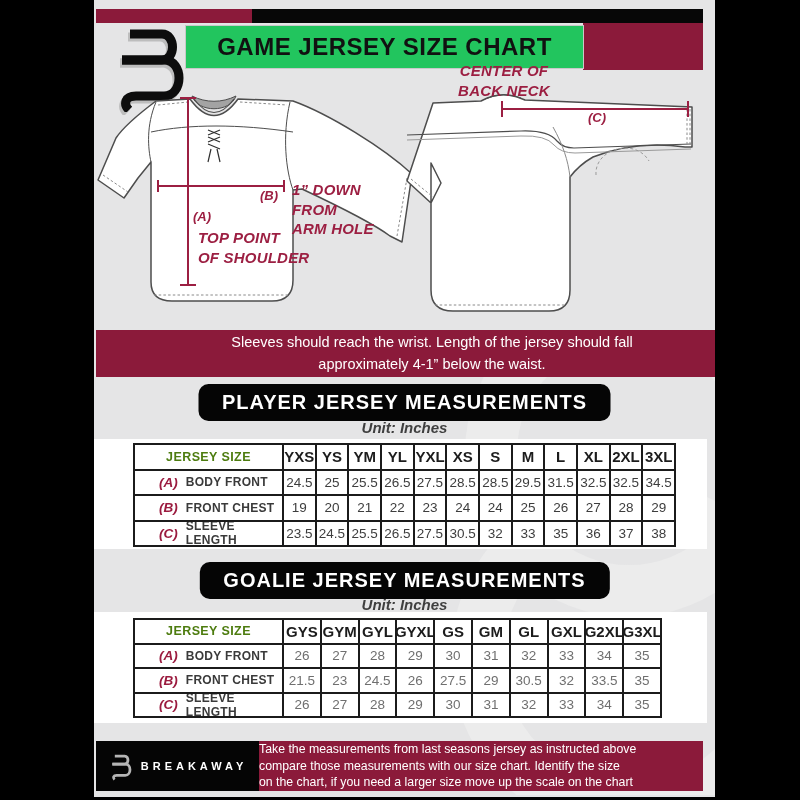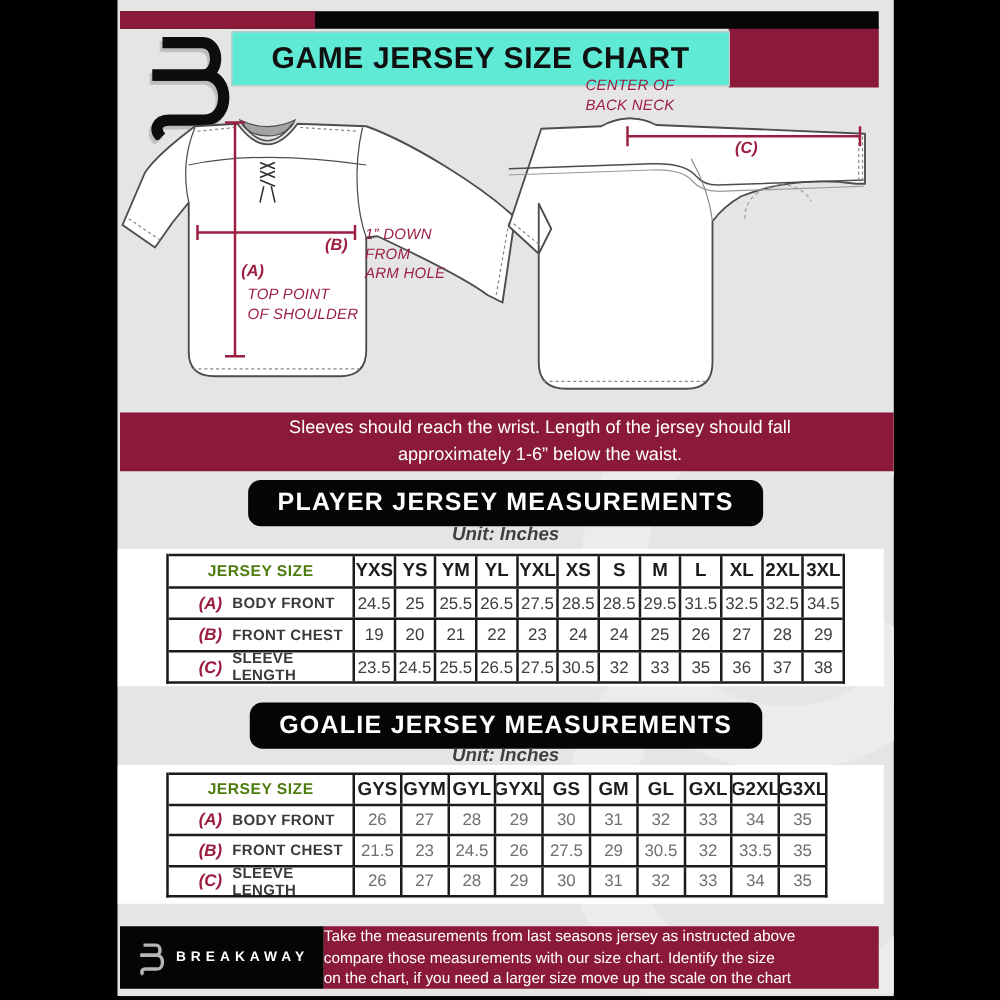--- a/index.html
+++ b/index.html
@@ -10,30 +10,30 @@
   }
   .abs{position:absolute;}
   #page{
     position:absolute;left:94px;top:0;width:621px;height:797px;
     background:#e5e5e6;overflow:hidden;
   }
   
   .topbar{left:2px;top:9px;width:607px;height:14px;background:#070707;z-index:3;}
   .topbar-maroon{left:0;top:0;width:156px;height:14px;background:#8b1a3a;}
   .title-box{
-    left:91px;top:25px;width:397px;height:42px;background:#5eead4;
+    left:91px;top:25px;width:397px;height:42px;background:#22c55e;
     border:1px solid #c9c9c9;display:flex;align-items:center;justify-content:center;
     font-size:24px;font-weight:800;letter-spacing:.5px;color:#111;z-index:3;
   }
   .title-maroon{left:489px;top:22px;width:120px;height:48px;background:#8b1a3a;z-index:2;}
   .logo-top{left:14px;top:20px;z-index:3;filter:drop-shadow(-2px 3px 0 #bdbdbd);}
   
   .anno{color:#9c1f42;font-style:italic;z-index:4;line-height:1.3;}
   .marker{font-weight:800;font-size:13px;}
-  .caption{font-weight:400;font-size:12px;letter-spacing:.2px;}
+  .caption{font-weight:700;font-size:15px;letter-spacing:.2px;}
   
   .notice{
     left:2px;top:330px;width:672px;height:47px;background:#8b1a3a;color:#fff;
     display:flex;flex-direction:column;justify-content:center;text-align:center;
     font-size:14.5px;line-height:1.5;z-index:3;
   }
   
   .pill{
     left:50%;transform:translateX(-50%);
     background:#050505;color:#fff;font-weight:800;font-size:20px;letter-spacing:1px;
@@ -154,21 +154,21 @@
     <div>ARM HOLE</div>
   </div>
   <div class="abs anno marker" style="left:99px;top:209px;">(A)</div>
   <div class="abs anno caption" style="left:104px;top:228px;">
     <div>TOP POINT</div>
     <div>OF SHOULDER</div>
   </div>
 
   <div class="abs notice">
     <div>Sleeves should reach the wrist. Length of the jersey should fall</div>
-    <div>approximately 1-6” below the waist.</div>
+    <div>approximately 4-1” below the waist.</div>
   </div>
 
   <div class="abs pill" style="top:384px;">PLAYER JERSEY MEASUREMENTS</div>
   <div class="abs unit" style="top:419px;">Unit: Inches</div>
   <div class="abs band" style="top:439px;height:110px;"></div>
   <div class="abs size-table player-table" style="left:39px;top:443px;width:539px;">
       <div class="trow thead">
         <div class="cell label-cell">JERSEY SIZE</div>
         <div class="cell">YXS</div>
         <div class="cell">YS</div>

